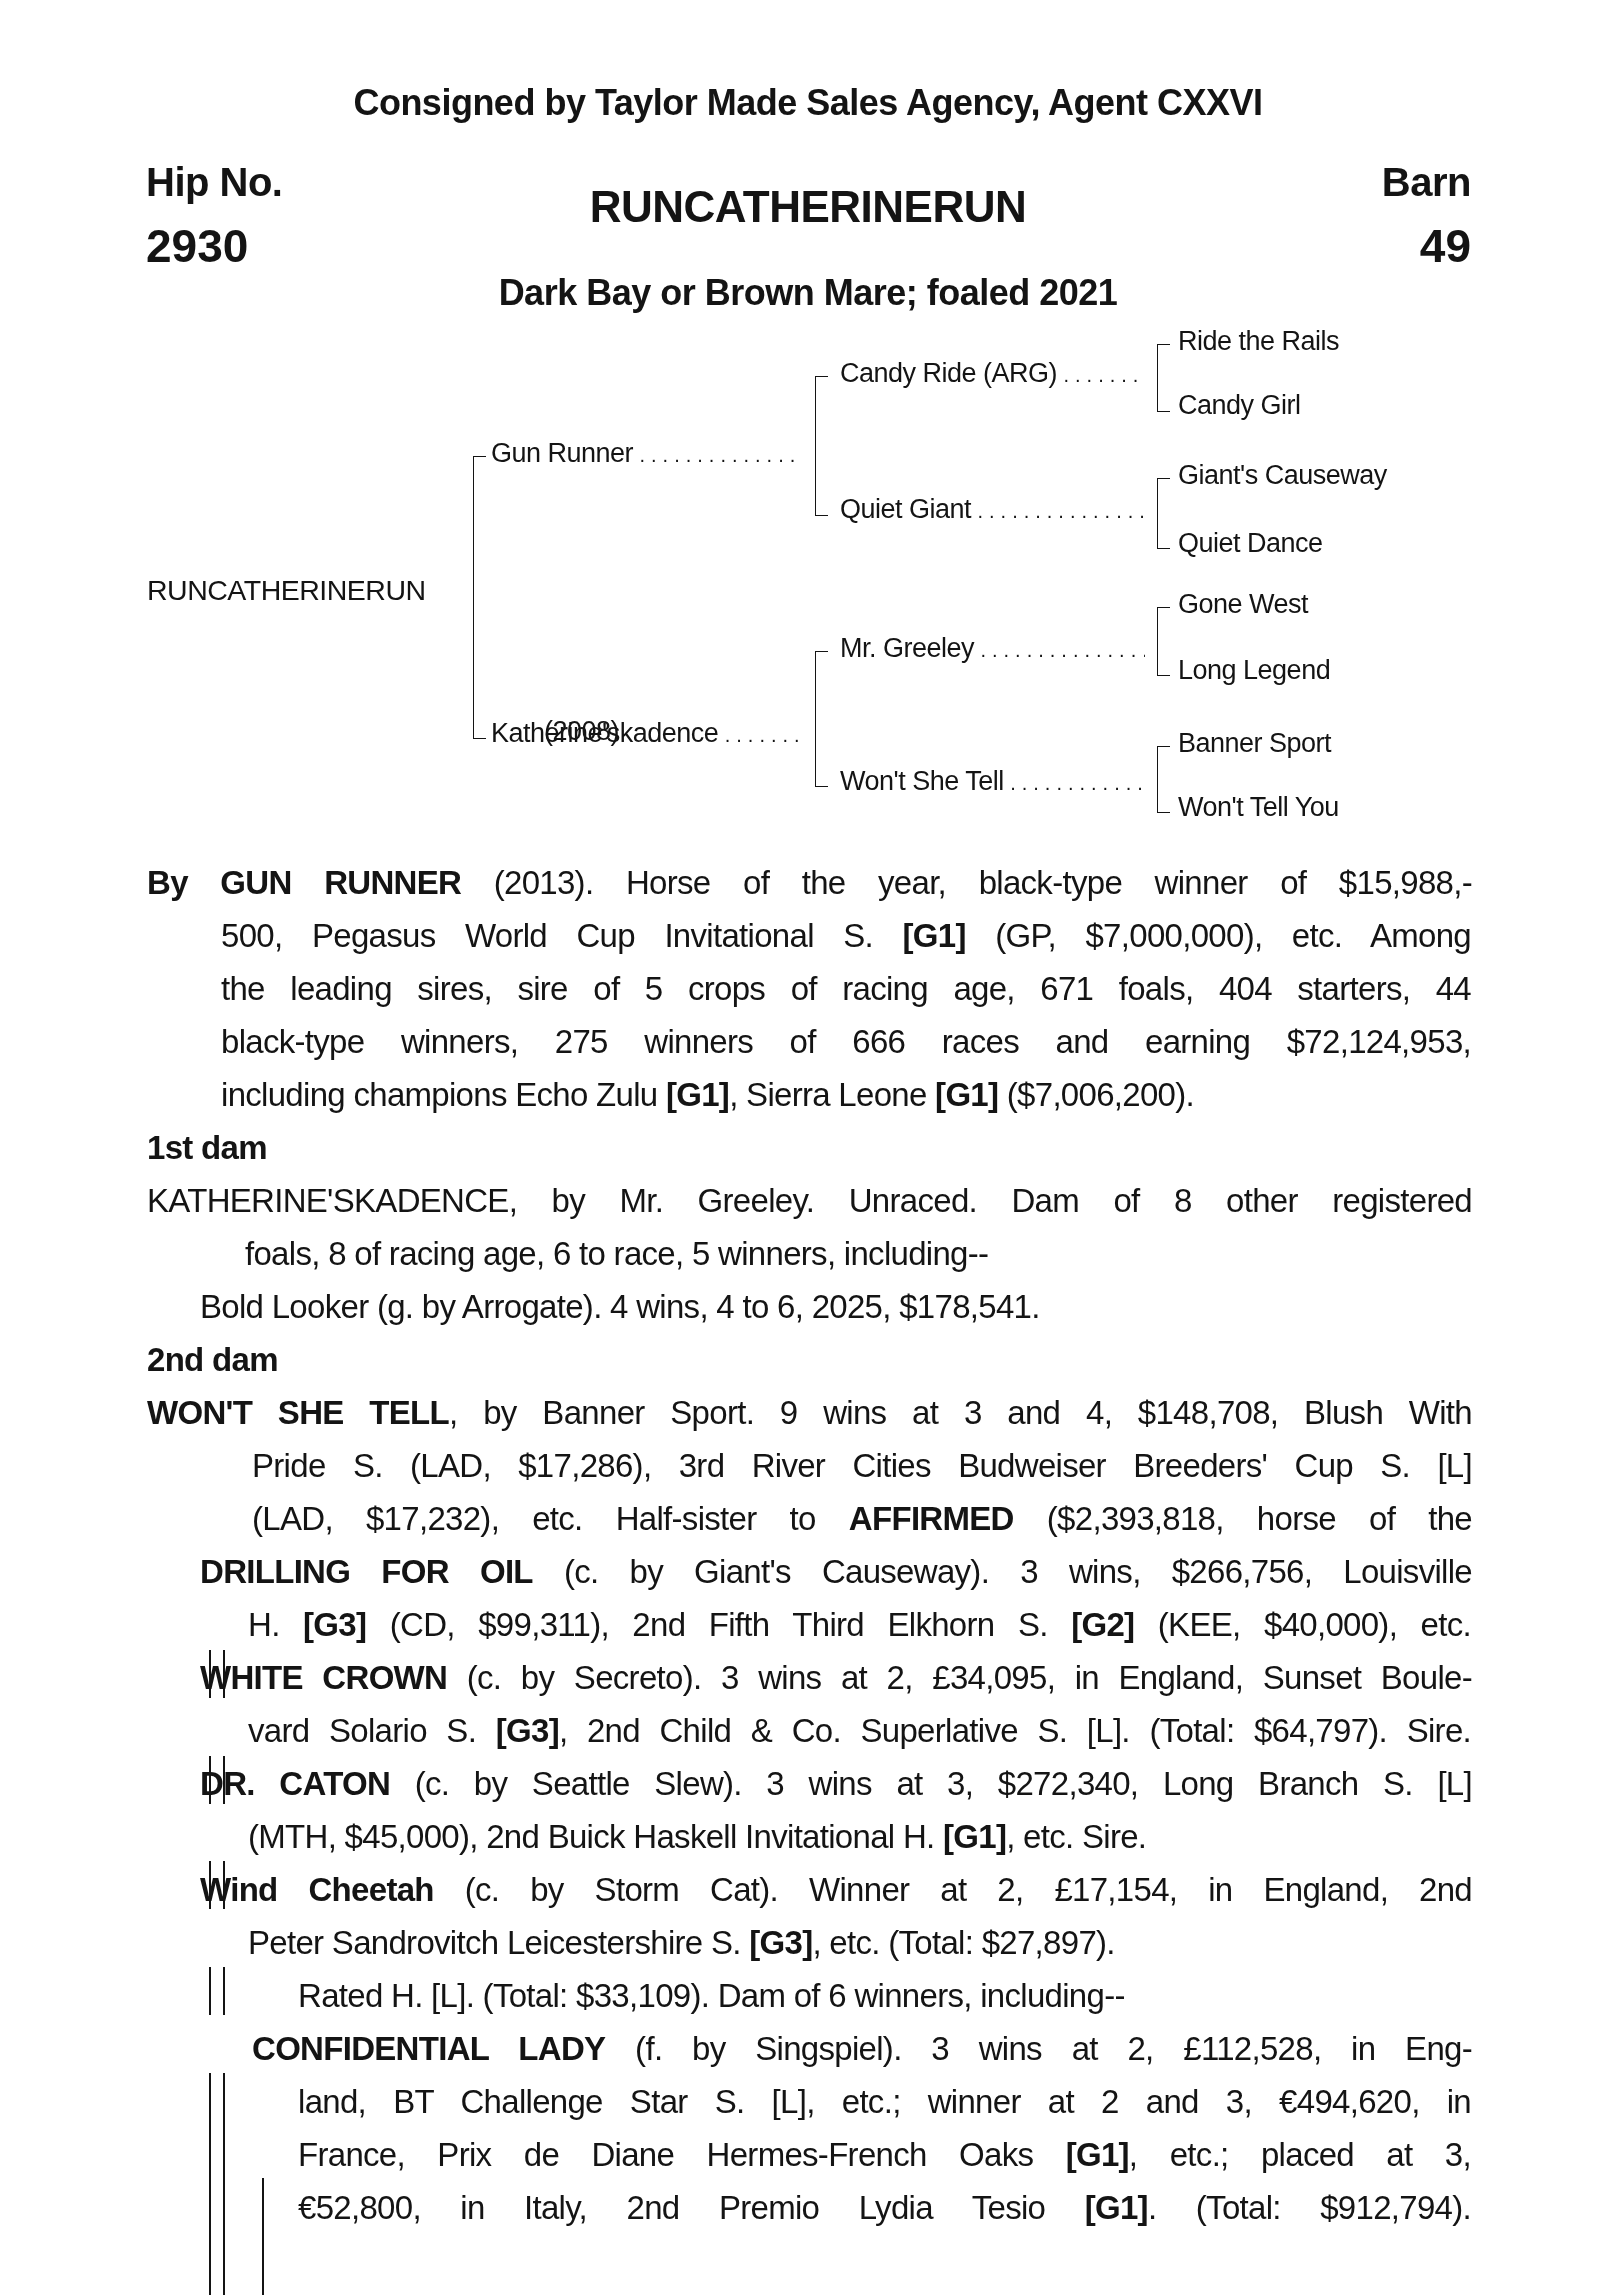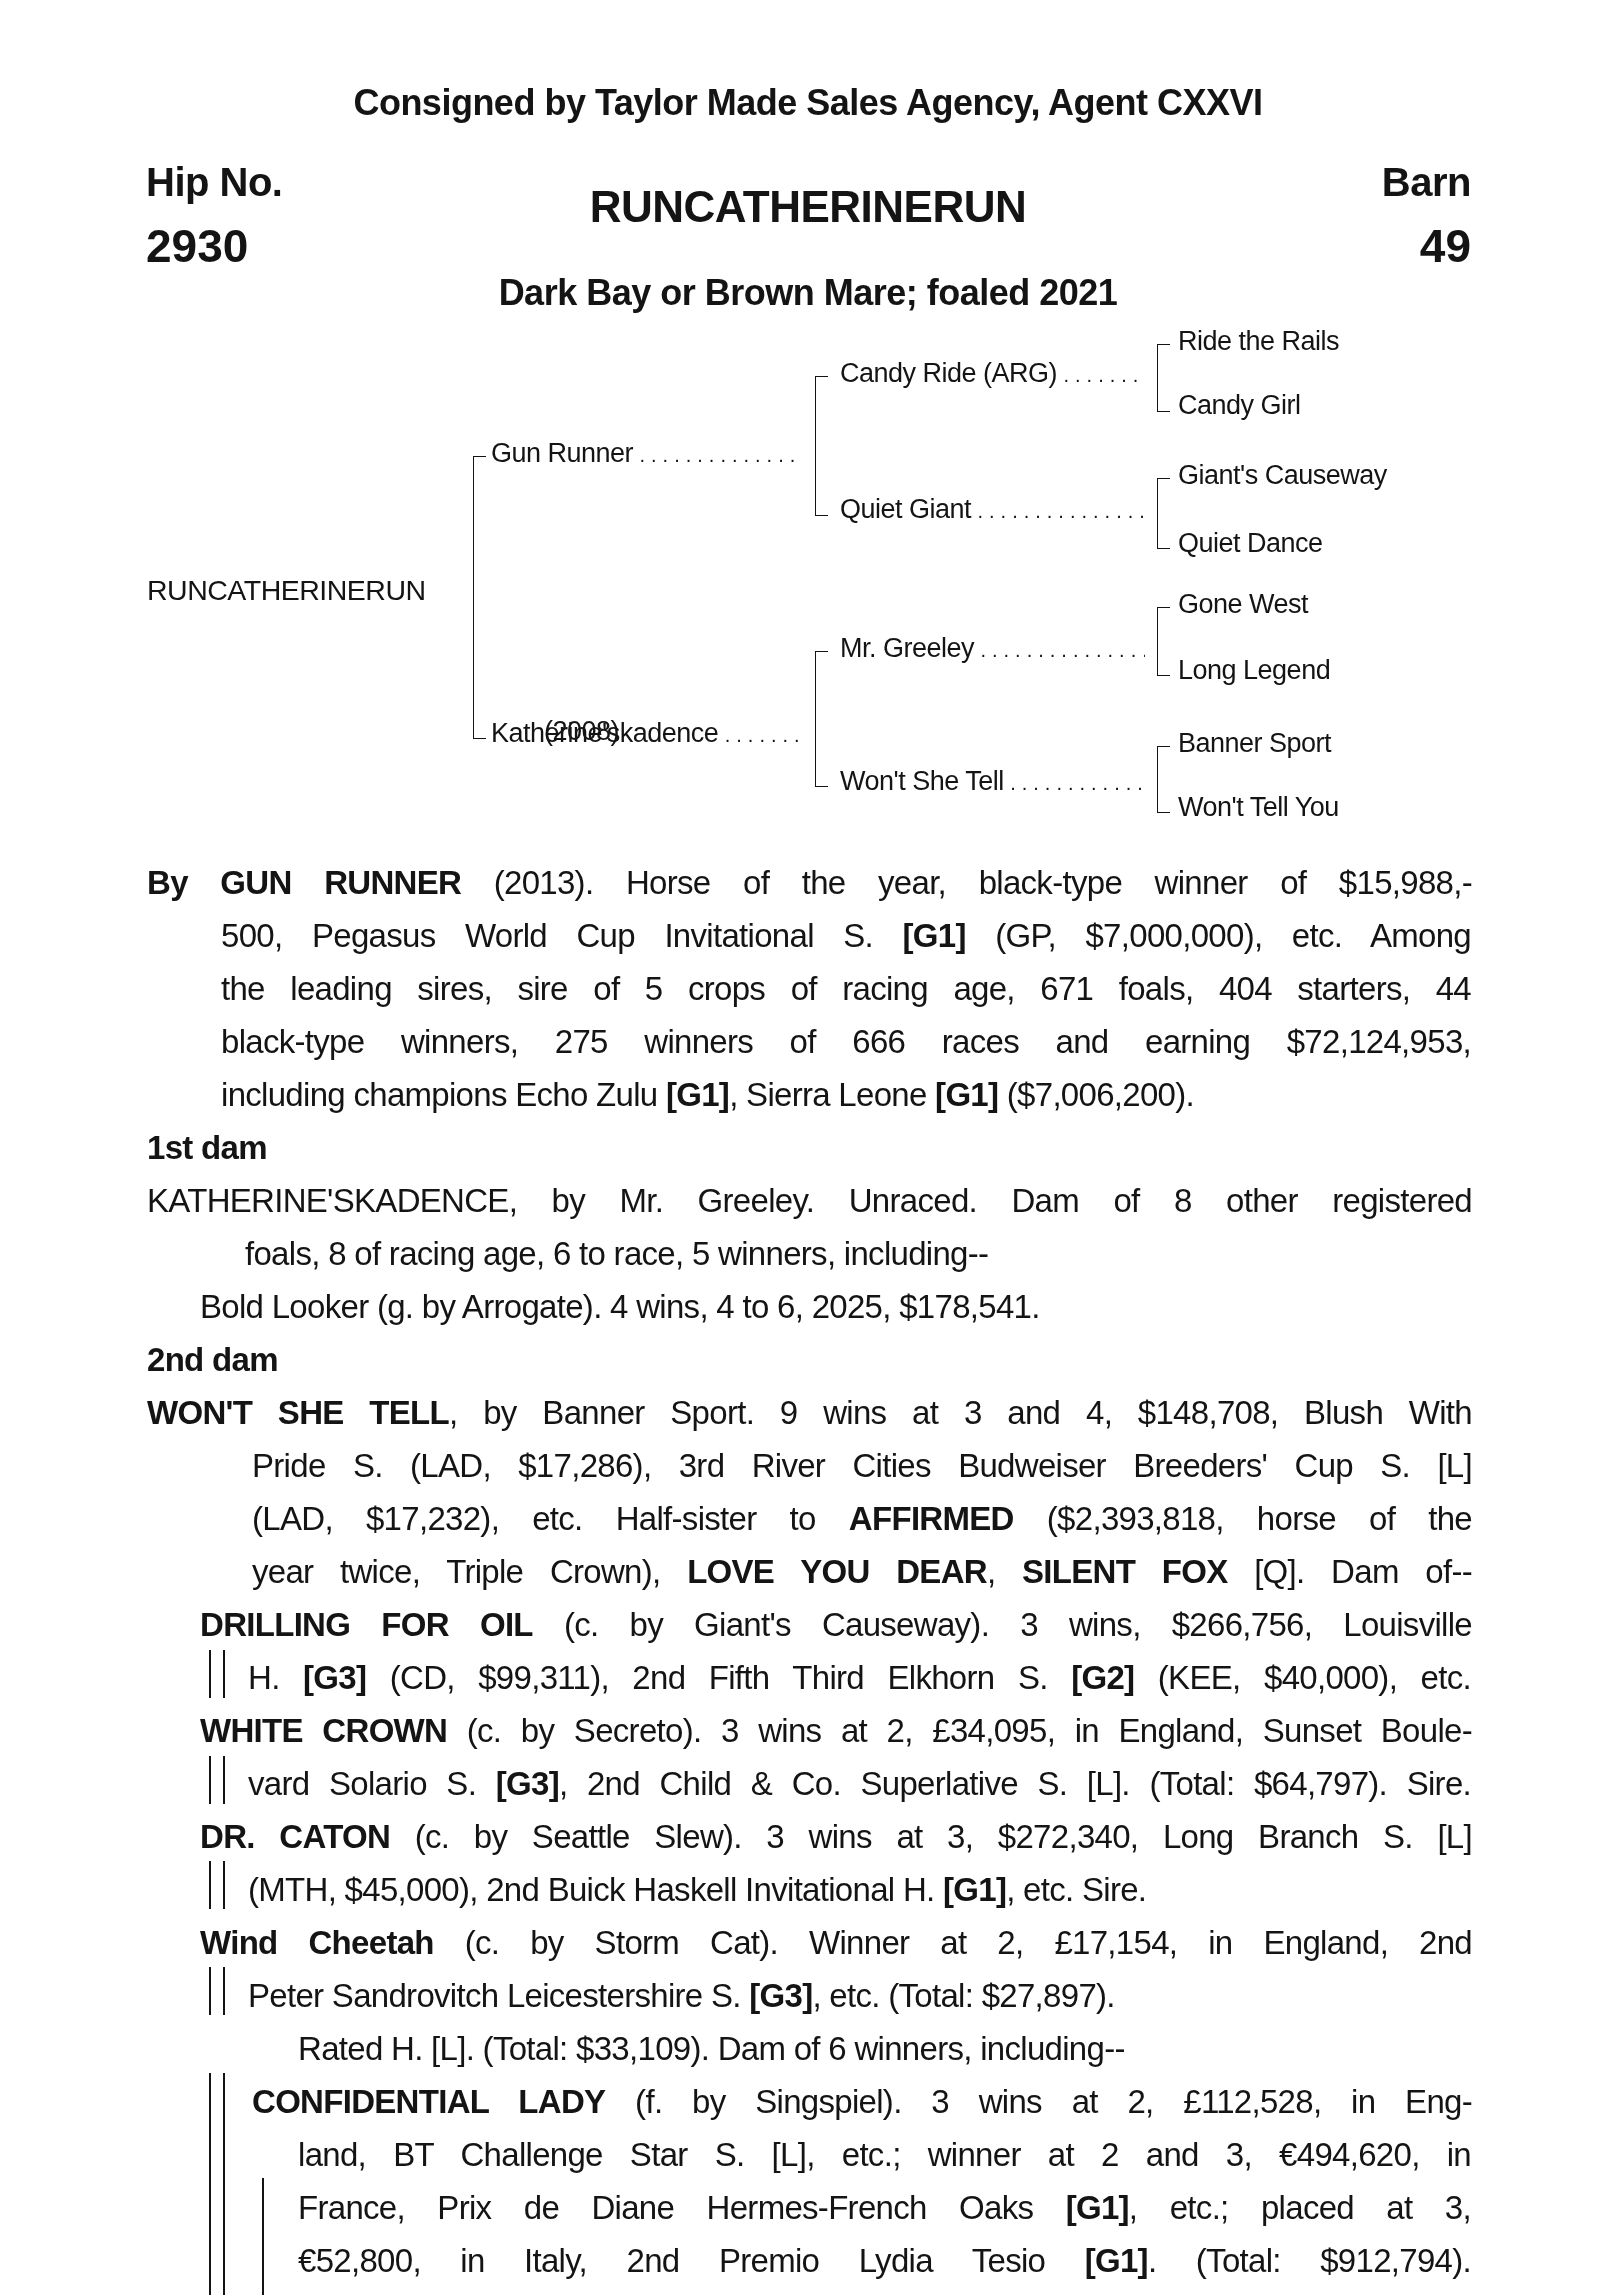--- a/index.html
+++ b/index.html
@@ -95,21 +95,20 @@
   <div class="ln j" style="margin-left:221px;width:1250px;"><span>black-type winners, 275 winners of 666 races and earning $72,124,953,</span></div>
   <div class="ln" style="margin-left:221px;"><span>including champions Echo Zulu </span><b>[G1]</b><span>, Sierra Leone </span><b>[G1]</b><span> ($7,006,200).</span></div>
   <div class="ln" style="margin-left:147px;"><b>1st dam</b></div>
   <div class="ln j" style="margin-left:147px;width:1325px;"><span>KATHERINE'SKADENCE, by Mr. Greeley. Unraced. Dam of 8 other registered</span></div>
   <div class="ln" style="margin-left:245px;"><span>foals, 8 of racing age, 6 to race, 5 winners, including--</span></div>
   <div class="ln" style="margin-left:200px;"><span>Bold Looker (g. by Arrogate). 4 wins, 4 to 6, 2025, $178,541.</span></div>
   <div class="ln" style="margin-left:147px;"><b>2nd dam</b></div>
   <div class="ln j" style="margin-left:147px;width:1325px;"><b>WON'T SHE TELL</b><span>, by Banner Sport. 9 wins at 3 and 4, $148,708, Blush With</span></div>
   <div class="ln j" style="margin-left:252px;width:1220px;"><span>Pride S. (LAD, $17,286), 3rd River Cities Budweiser Breeders' Cup S. [L]</span></div>
   <div class="ln j" style="margin-left:252px;width:1220px;"><span>(LAD, $17,232), etc. Half-sister to </span><b>AFFIRMED</b><span> ($2,393,818, horse of the</span></div>
-  <div class="ln j" style="margin-left:252px;width:1220px;"><span>year twice, Triple Crown), </span><b>LOVE YOU DEAR</b><span>, </span><b>SILENT FOX</b><span> [Q]. Dam of--</span></div>
   <div class="ln j" style="margin-left:200px;width:1272px;"><b>DRILLING FOR OIL</b><span> (c. by Giant's Causeway). 3 wins, $266,756, Louisville</span></div>
   <div class="ln j" style="margin-left:248px;width:1223px;"><span>H. </span><b>[G3]</b><span> (CD, $99,311), 2nd Fifth Third Elkhorn S. </span><b>[G2]</b><span> (KEE, $40,000), etc.</span></div>
   <div class="ln j" style="margin-left:200px;width:1272px;"><b>WHITE CROWN</b><span> (c. by Secreto). 3 wins at 2, £34,095, in England, Sunset Boule-</span></div>
   <div class="ln j" style="margin-left:248px;width:1223px;"><span>vard Solario S. </span><b>[G3]</b><span>, 2nd Child &amp; Co. Superlative S. [L]. (Total: $64,797). Sire.</span></div>
   <div class="ln j" style="margin-left:200px;width:1272px;"><b>DR. CATON</b><span> (c. by Seattle Slew). 3 wins at 3, $272,340, Long Branch S. [L]</span></div>
   <div class="ln" style="margin-left:248px;"><span>(MTH, $45,000), 2nd Buick Haskell Invitational H. </span><b>[G1]</b><span>, etc. Sire.</span></div>
   <div class="ln j" style="margin-left:200px;width:1272px;"><b>Wind Cheetah</b><span> (c. by Storm Cat). Winner at 2, £17,154, in England, 2nd</span></div>
   <div class="ln" style="margin-left:248px;"><span>Peter Sandrovitch Leicestershire S. </span><b>[G3]</b><span>, etc. (Total: $27,897).</span></div>
   <div class="ln" style="margin-left:298px;"><span>Rated H. [L]. (Total: $33,109). Dam of 6 winners, including--</span></div>
   <div class="ln j" style="margin-left:252px;width:1220px;"><b>CONFIDENTIAL LADY</b><span> (f. by Singspiel). 3 wins at 2, £112,528, in Eng-</span></div>

